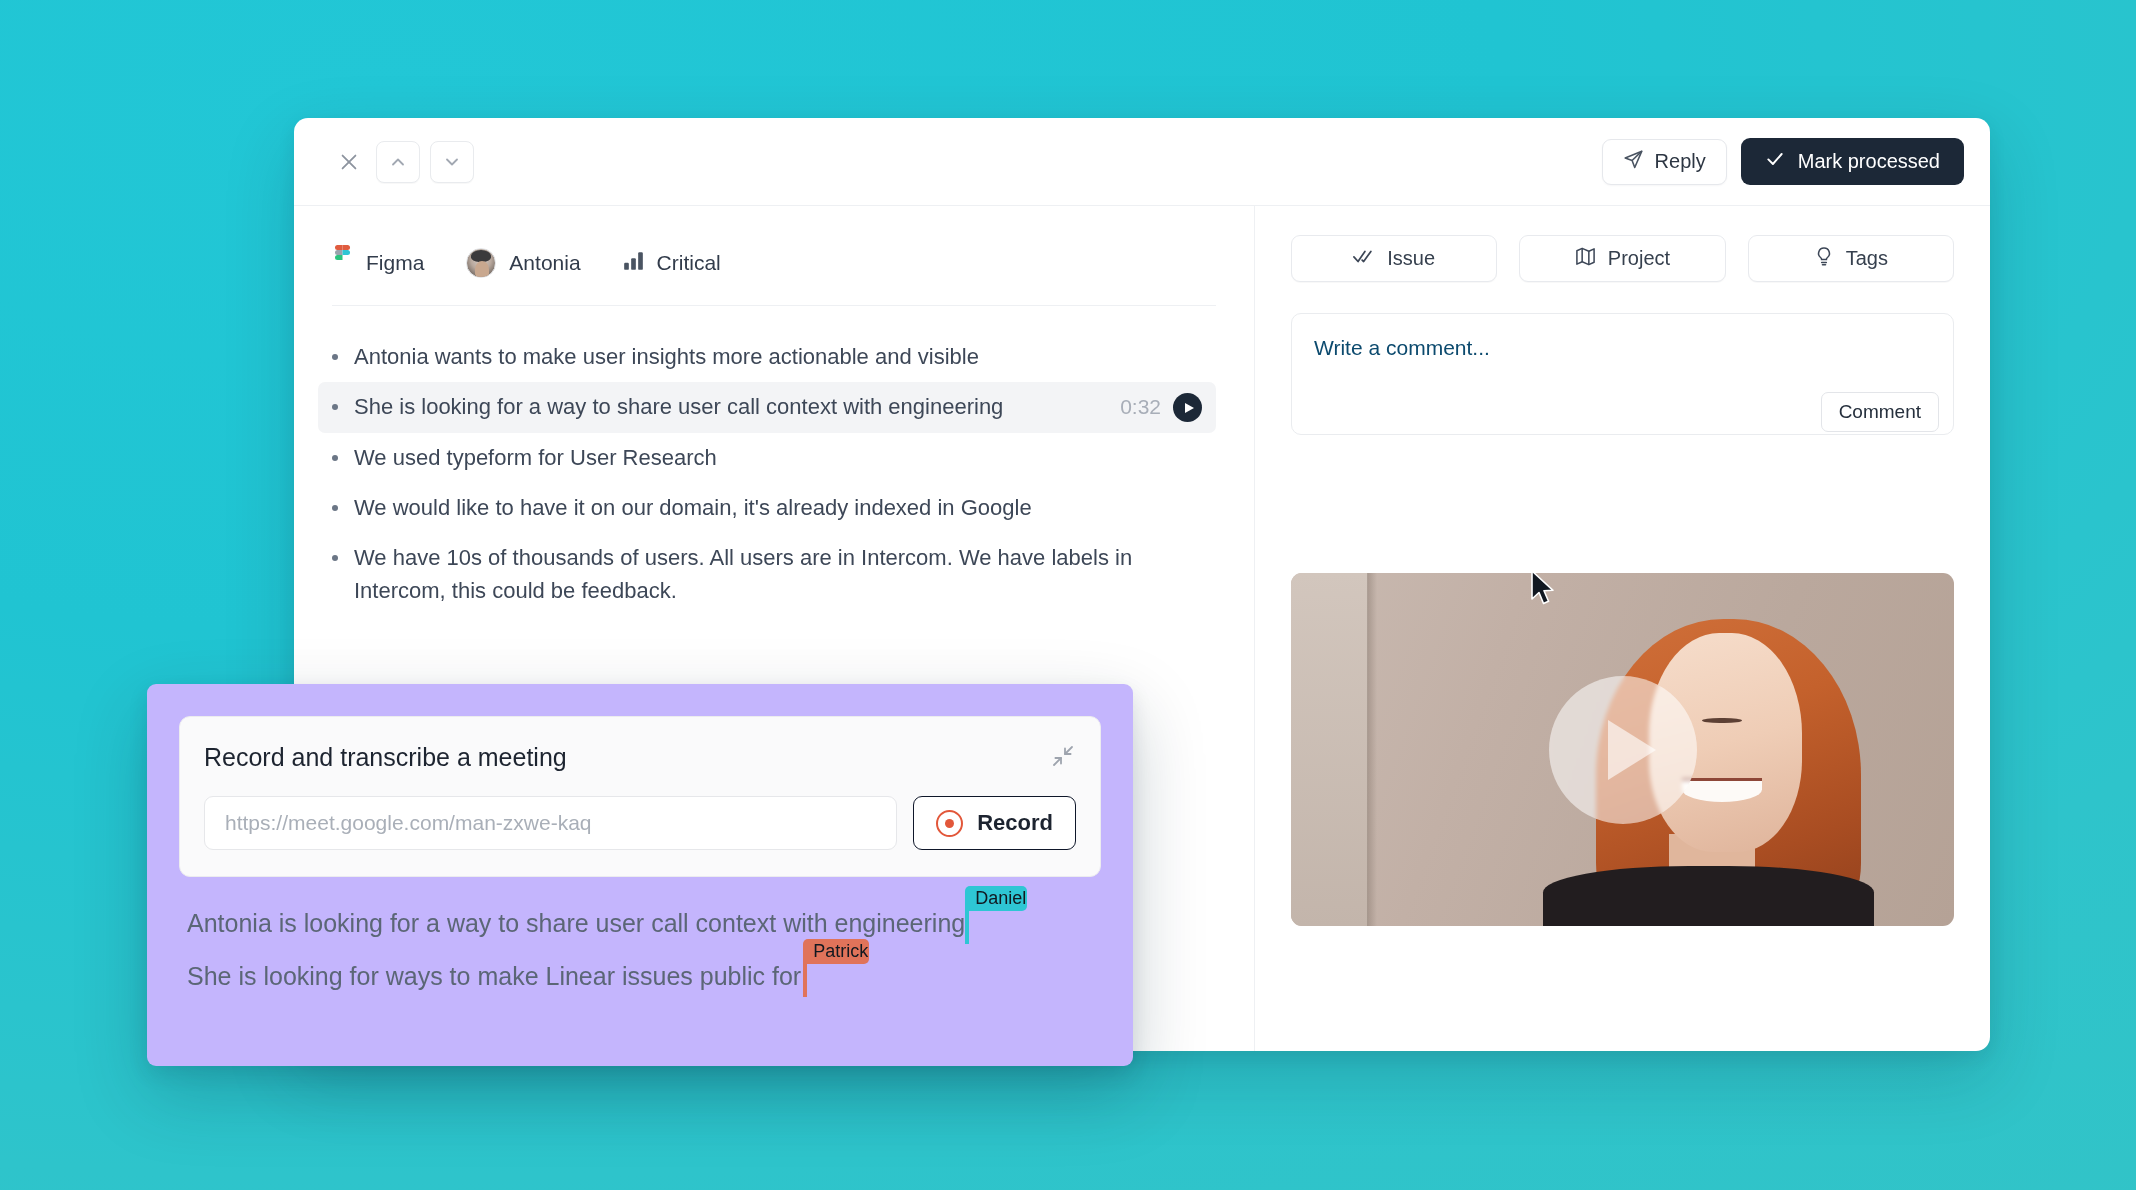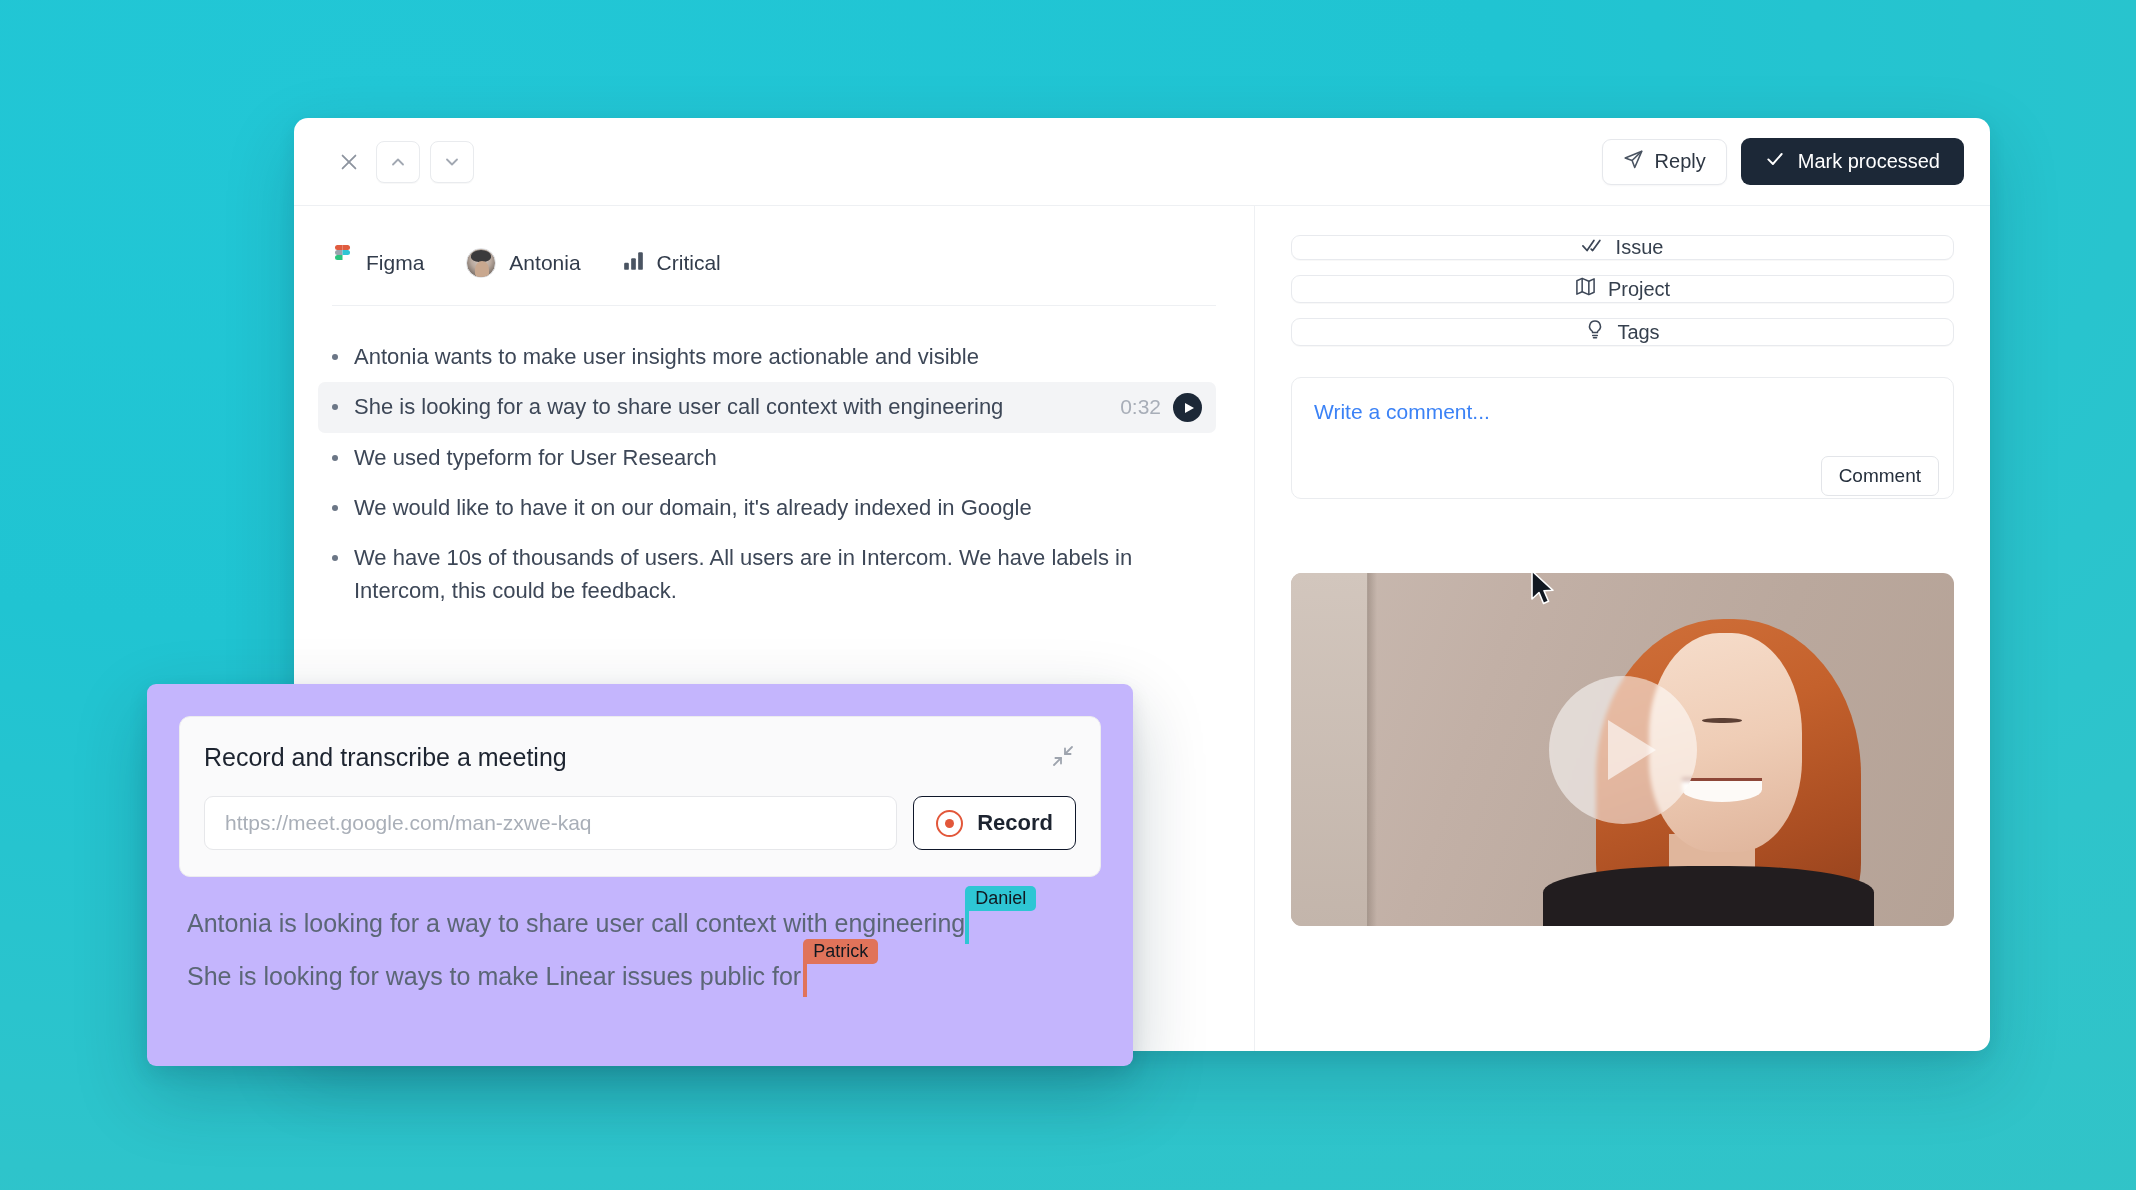--- a/index.html
+++ b/index.html
@@ -222,23 +222,22 @@
     width: 0; height: 0;
     border-left: 9px solid #fff;
     border-top: 5.5px solid transparent;
     border-bottom: 5.5px solid transparent;
     margin-left: 3px;
   }
 
   
   .chip-row {
     display: flex;
-    gap: 15px;
+    gap: 22px;
     padding: 29px 36px 0 36px;
-    flex-direction: column;
   }
 
   .chip {
     flex: 1;
     height: 47px;
     border: 1px solid #e8eaee;
     border-radius: 9px;
     background: #fff;
     display: flex; align-items: center; justify-content: center;
     gap: 12px;
@@ -253,21 +252,21 @@
     height: 122px;
     border: 1px solid #eaecef;
     border-radius: 10px;
     background: #fff;
     position: relative;
     padding: 22px 22px;
     cursor: text;
   }
 
   .comment-placeholder {
-    color: #3b82f6;
+    color: #0c4a6e;
     font-size: 21px;
   }
 
   .btn-comment {
     position: absolute;
     right: 14px;
     bottom: 2px;
     height: 40px;
     padding: 0 17px;
     border: 1px solid #e3e5e9;
@@ -469,21 +468,21 @@
   .caret {
     position: absolute;
     width: 4px;
     height: 36px;
     bottom: -8px;
   }
   .caret .flag {
     position: absolute;
     left: 0;
     bottom: 33px;
-    padding: 3px 10px 4px 10px;
+    padding: 3px 1px 4px 10px;
     font-size: 18px;
     color: #111820;
     border-radius: 5px 5px 5px 0;
     white-space: nowrap;
     font-family: "Liberation Sans", sans-serif;
   }
 
   
   .cursor {
     position: absolute;

